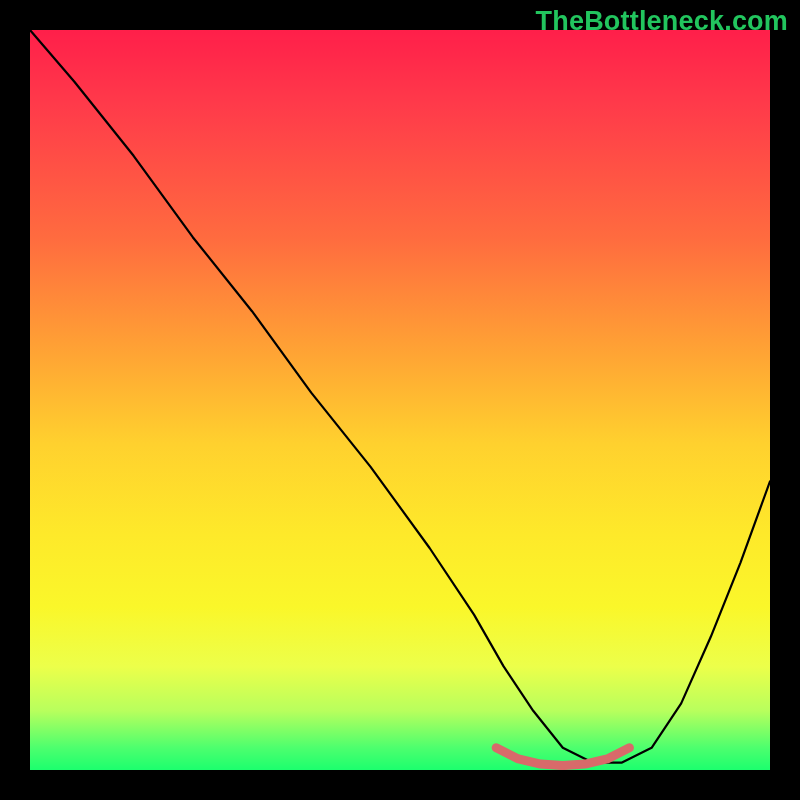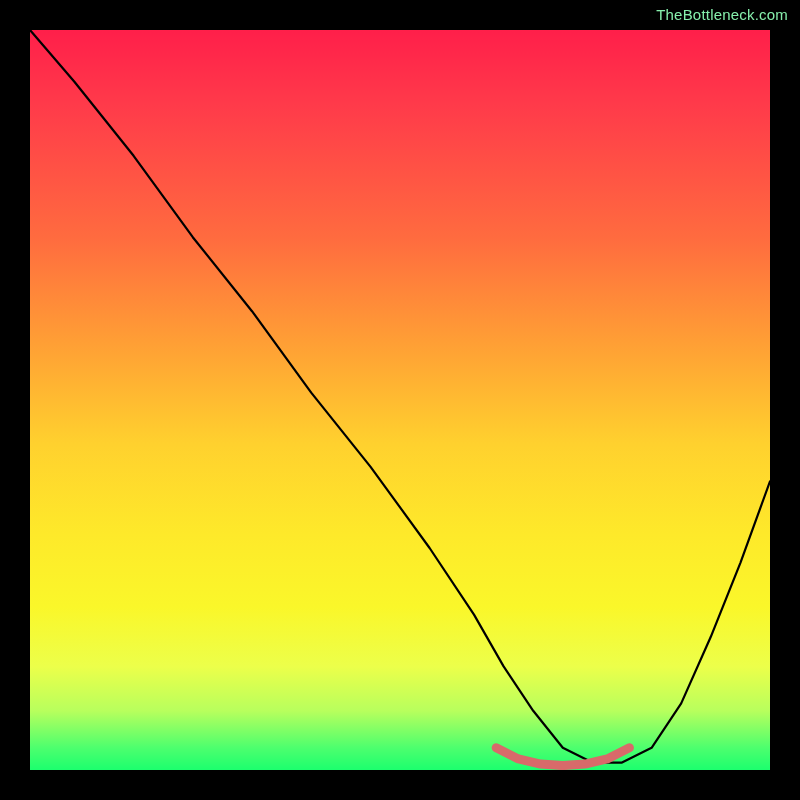--- a/index.html
+++ b/index.html
@@ -14,23 +14,23 @@
   .stage {
     position: relative;
     width: 800px;
     height: 800px;
     background: #000;
   }
   .watermark {
     position: absolute;
     top: 6px;
     right: 12px;
-    color: #86efac;
-    font-size: 15px;
-    font-weight: 400;
+    color: #22c55e;
+    font-size: 27px;
+    font-weight: 700;
     letter-spacing: 0.2px;
     z-index: 10;
   }
   .plot-area {
     position: absolute;
     left: 30px;
     top: 30px;
     width: 740px;
     height: 740px;
     overflow: hidden;

